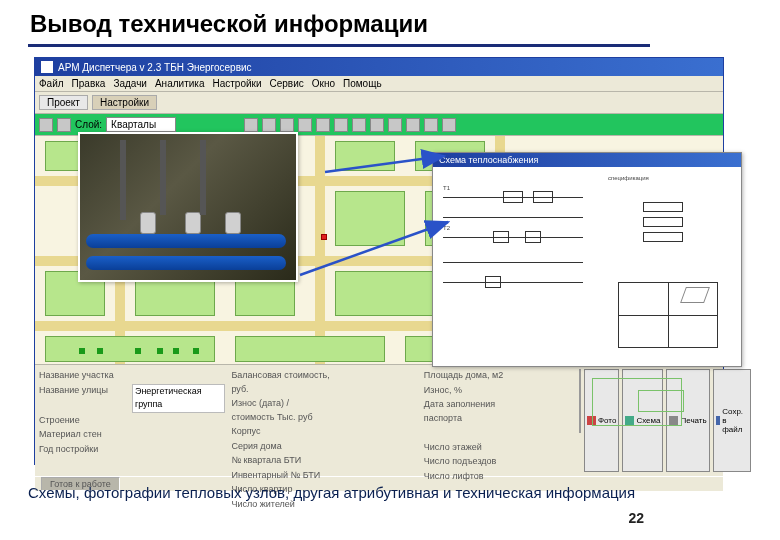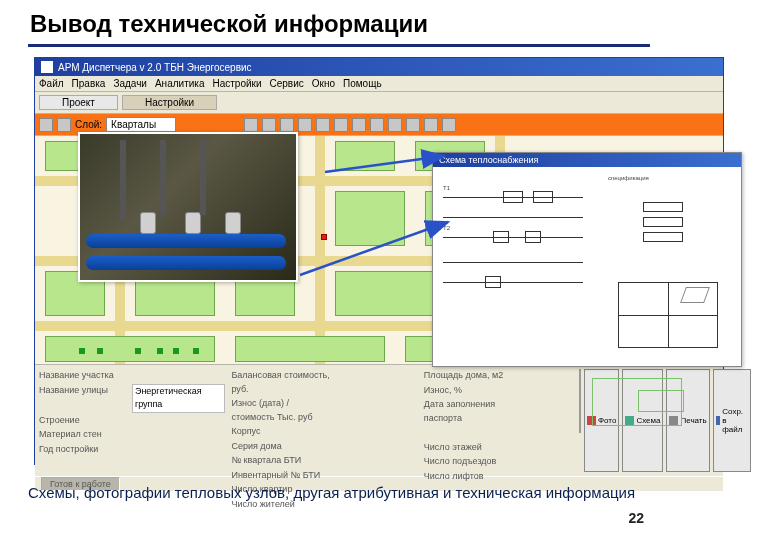--- a/index.html
+++ b/index.html
@@ -6,23 +6,23 @@
   body { width: 780px; height: 540px; font-family: Arial, sans-serif; background: #fff; position: relative; overflow: hidden; }
   .slide { width: 678px; height: 540px; padding: 10px 28px; position: relative; }
   .title { font-size: 24px; font-weight: bold; color: #000; margin-bottom: 6px; margin-left: 2px; }
   .title-rule { height: 3px; background: #1a2c77; margin-bottom: 10px; }
   .app-frame { border: 1px solid #1e3fa0; background: #dcdad5; position: relative; width: 690px; height: 408px; margin-left: 6px; }
   .titlebar { background: linear-gradient(to right,#1e3fa0,#3a6fd0); color: #fff; font-size: 10px; padding: 3px 6px; display: flex; align-items: center; gap: 5px; }
   .titlebar .app-icon { width: 12px; height: 12px; background: #fff; }
   .menubar { background: #ece9d8; font-size: 10px; padding: 2px 4px; display: flex; gap: 8px; border-bottom: 1px solid #b8b6aa; }
   .menubar span { cursor: default; }
   .toolbar1 { background: #ece9d8; padding: 3px 4px; display: flex; align-items: center; gap: 4px; border-bottom: 1px solid #b8b6aa; font-size: 10px; }
-  .btn { background: #e8e8e8; border: 1px solid #aaa; padding: 1px 22px; font-size: 10px; }
+  .btn { background: #e8e8e8; border: 1px solid #aaa; padding: 1px 7px; font-size: 10px; }
   .sel { background: #fff; border: 1px solid #888; padding: 1px 4px; font-size: 10px; min-width: 70px; display: inline-block; }
-  .toolbar2 { background: #f97316; padding: 3px 4px; display: flex; align-items: center; gap: 4px; border-bottom: 1px solid #b8b6aa; font-size: 10px; }
+  .toolbar2 { background: #22c55e; padding: 3px 4px; display: flex; align-items: center; gap: 4px; border-bottom: 1px solid #b8b6aa; font-size: 10px; }
   .tbicon { width: 14px; height: 14px; background: #c7c7c7; border: 1px solid #888; display: inline-block; }
   .main-area { position: relative; height: 228px; background: #f8f4e1; overflow: hidden; }
   .map { position: absolute; inset: 0; background: #f8f4e1; }
   .block { position: absolute; background: #b7e68c; border: 1px solid #6ea84c; }
   .road { position: absolute; background: #e8d890; }
   .dot { position: absolute; width: 6px; height: 6px; background: #e02020; border: 1px solid #900; }
   .gdot { position: absolute; width: 6px; height: 6px; background: #1a9a1a; }
   .attr-panel { background: #ece9d8; border-top: 1px solid #b8b6aa; padding: 4px; height: 112px; display: flex; gap: 6px; }
   .attr-col { flex: 1; font-size: 9px; line-height: 1.5; }
   .attr-row { display: flex; margin-bottom: 1px; }
@@ -52,21 +52,21 @@
 </head>
 <body>
 
 <div class="slide">
   <div class="title">Вывод технической информации</div>
   <div class="title-rule"></div>
 
   <div class="app-frame">
     <div class="titlebar">
       <span class="app-icon"></span>
-      <span>АРМ Диспетчера v 2.0 ТБН Энергосервис</span>
+      <span>АРМ Диспетчера v 2.3 ТБН Энергосервис</span>
     </div>
     <div class="menubar">
       <span>Файл</span>
       <span>Правка</span>
       <span>Задачи</span>
       <span>Аналитика</span>
       <span>Настройки</span>
       <span>Сервис</span>
       <span>Окно</span>
       <span>Помощь</span>

